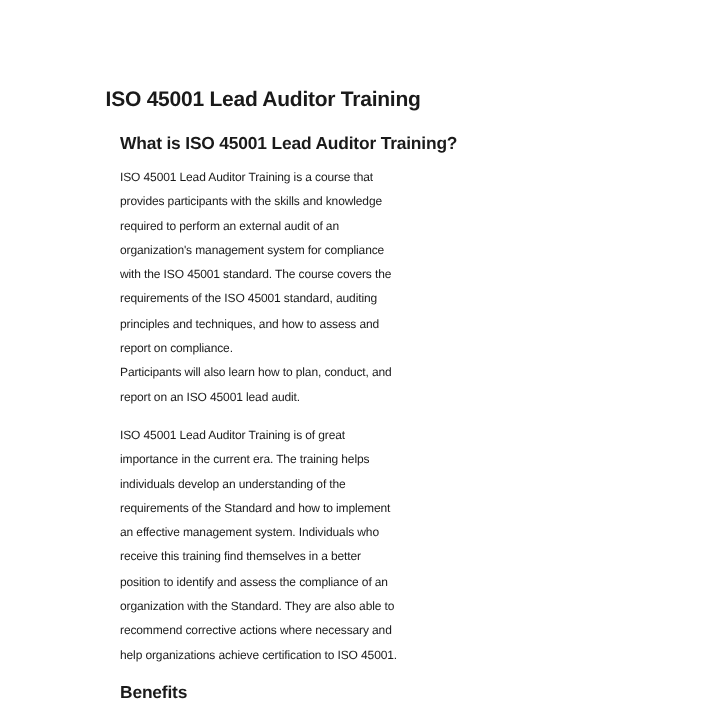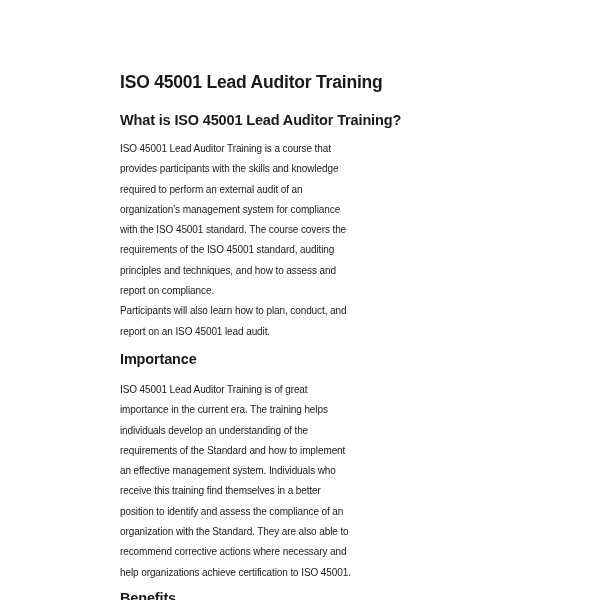--- a/index.html
+++ b/index.html
@@ -11,33 +11,33 @@
     width: 600px;
     height: 600px;
     overflow: hidden;
   }
   .page {
     box-sizing: border-box;
     width: 600px;
     height: 600px;
     overflow: hidden;
     background: #ffffff;
-    padding: 72px 80px 0 120px;
+    padding: 72px 80px 0 88px;
     font-family: "Liberation Sans", "DejaVu Sans", sans-serif;
     color: #1a1a1a;
   }
   .doc-title {
     font-size: 17.5px;
     line-height: 21px;
     font-weight: 700;
     letter-spacing: -0.2px;
     margin: 0 0 18px 0;
   }
   .section {
-    margin: 0;
+    margin: 12px;
   }
   .heading {
     font-size: 14.5px;
     line-height: 19px;
     font-weight: 700;
     letter-spacing: -0.15px;
     margin: 0;
   }
   .body-text {
     font-size: 10px;
@@ -71,21 +71,20 @@
 organization's management system for compliance
 with the ISO 45001 standard. The course covers the
 requirements of the ISO 45001 standard, auditing
 principles and techniques, and how to assess and
 report on compliance.
 Participants will also learn how to plan, conduct, and
 report on an ISO 45001 lead audit.</p>
   </section>
 
   <section class="section section-importance">
-    <h2 class="heading">Importance</h2>
     <p class="body-text">ISO 45001 Lead Auditor Training is of great
 importance in the current era. The training helps
 individuals develop an understanding of the
 requirements of the Standard and how to implement
 an effective management system. Individuals who
 receive this training find themselves in a better
 position to identify and assess the compliance of an
 organization with the Standard. They are also able to
 recommend corrective actions where necessary and
 help organizations achieve certification to ISO 45001.</p>

